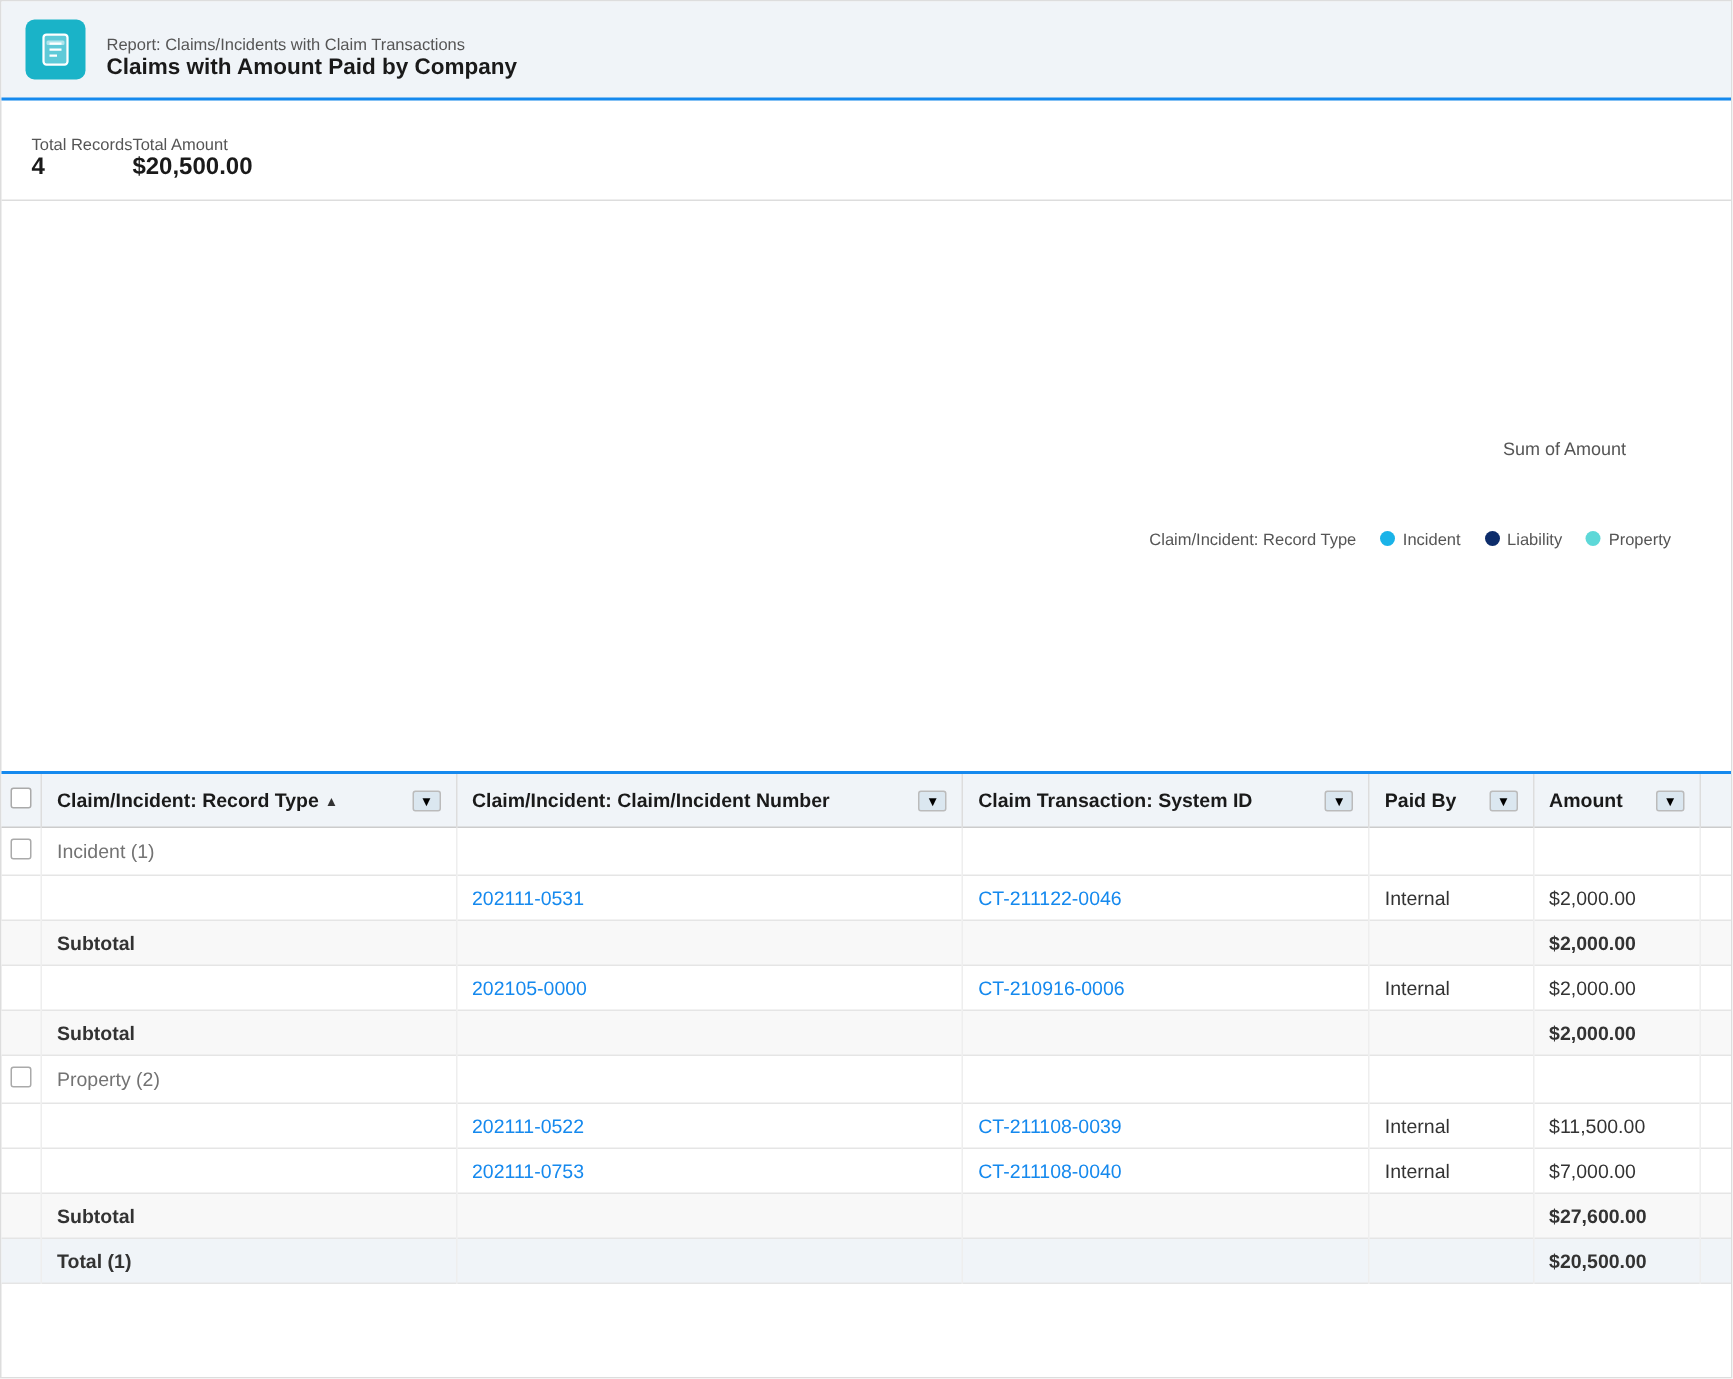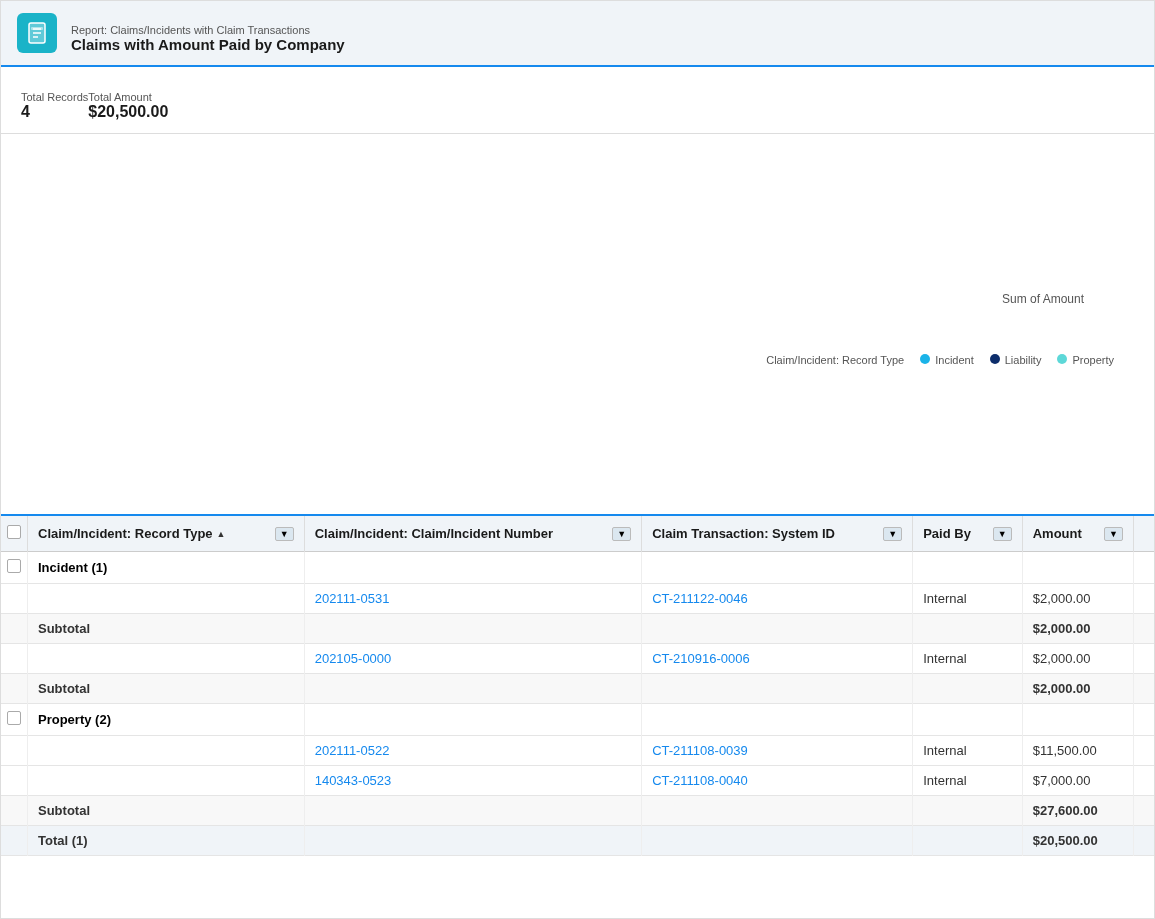--- a/index.html
+++ b/index.html
@@ -133,22 +133,22 @@
       cursor: pointer;
       margin-left: auto;
     }
     tbody tr { border-bottom: 1px solid #e5e5e5; }
     tbody td {
       padding: 7px 10px;
       border-right: 1px solid #eee;
     }
     tbody td:last-child { border-right: none; }
     .group-header td {
-      font-weight: 700;
-      color: #000000;
+      font-weight: 400;
+      color: #737373;
     }
     .subtotal-row td {
       font-weight: 700;
       background: #f8f8f8;
     }
     .total-row td {
       font-weight: 700;
       background: #f0f4f8;
     }
     .link-cell { color: #1589ee; cursor: pointer; }
@@ -324,21 +324,21 @@
         <td></td>
         <td class="link-cell">202111-0522</td>
         <td class="link-cell">CT-211108-0039</td>
         <td>Internal</td>
         <td class="amount-cell">$11,500.00</td>
         <td></td>
       </tr>
           <tr>
         <td class="checkbox-cell"></td>
         <td></td>
-        <td class="link-cell">140343-0523</td>
+        <td class="link-cell">202111-0753</td>
         <td class="link-cell">CT-211108-0040</td>
         <td>Internal</td>
         <td class="amount-cell">$7,000.00</td>
         <td></td>
       </tr>
           <tr class="subtotal-row">
       <td></td>
       <td><strong>Subtotal</strong></td>
       <td></td>
       <td></td>

